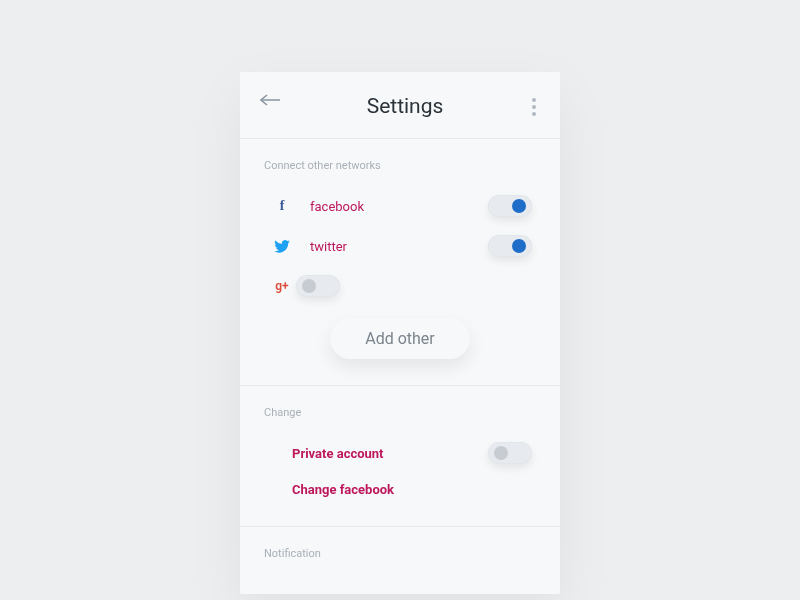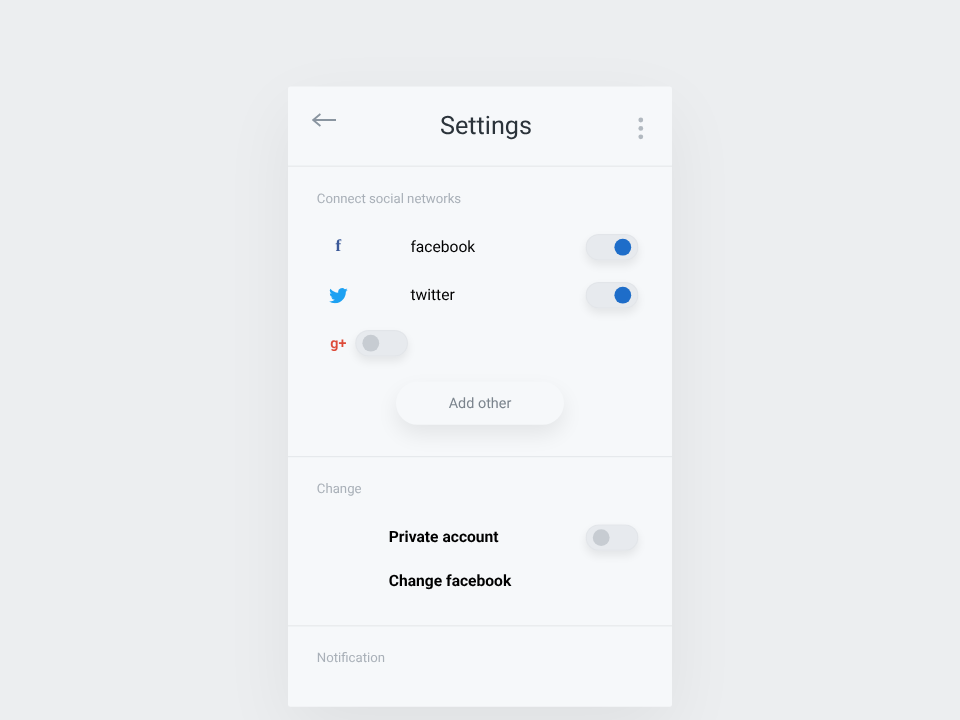--- a/index.html
+++ b/index.html
@@ -36,21 +36,21 @@
   .section { border-bottom: 1px solid #e6e9ec; padding: 16px 0 20px 0; }
   .section:last-child { border-bottom: none; }
   .section-label { font-size: 11px; color: #a9b0b8; padding: 4px 24px 14px 24px; }
 
   .row {
     display: flex;
     align-items: center;
     padding: 9px 28px 9px 28px;
   }
   .row .icon { width: 28px; display: flex; justify-content: center; }
-  .row .label { flex: 1; font-size: 13px; color: #000000; padding-left: 14px; margin-left: 32px; }
+  .row .label { flex: 1; font-size: 13px; color: #be185d; padding-left: 14px; }
   .row .label.account { padding-left: 4px; font-weight: 700; }
 
   .toggle {
     width: 44px; height: 22px; border-radius: 11px;
     background: #e7eaee;
     position: relative;
     box-shadow: 0 4px 8px rgba(0,0,0,0.08), inset 0 0 0 1px rgba(0,0,0,0.02);
     cursor: pointer;
   }
   .toggle .knob {
@@ -58,21 +58,21 @@
   }
   .toggle.on .knob { right: 6px; background: #1e6dc9; }
   .toggle.off .knob { left: 6px; background: #c7ccd2; }
 
   .add-btn {
     display: block;
     margin: 12px auto 6px auto;
     width: 140px;
     text-align: center;
     padding: 11px 0;
-    font-size: 12px;
+    font-size: 16px;
     color: #7b848d;
     background: #f6f8fa;
     border-radius: 22px;
     box-shadow: 0 8px 18px rgba(0,0,0,0.08);
     cursor: pointer;
   }
 
   .fb-icon { color: #3b5998; font-weight: 700; font-size: 14px; font-family: Georgia, serif; }
   .gp-icon { color: #dd4b39; font-weight: 600; font-size: 12px; }
 </style>
@@ -90,21 +90,21 @@
     </div>
     <div class="title">Settings</div>
     <div class="menu-dots">
       <span class="dot"></span>
         <span class="dot"></span>
         <span class="dot"></span>
     </div>
   </div>
 
   <div class="section">
-    <div class="section-label">Connect social networks</div>
+    <div class="section-label">Connect other networks</div>
 
     <div class="row">
       <span class="icon">
           <span class="fb-icon">f</span>
         </span>
       <span class="label">facebook</span>
       <div class="toggle on">
           <span class="knob"></span>
         </div>
     </div>

